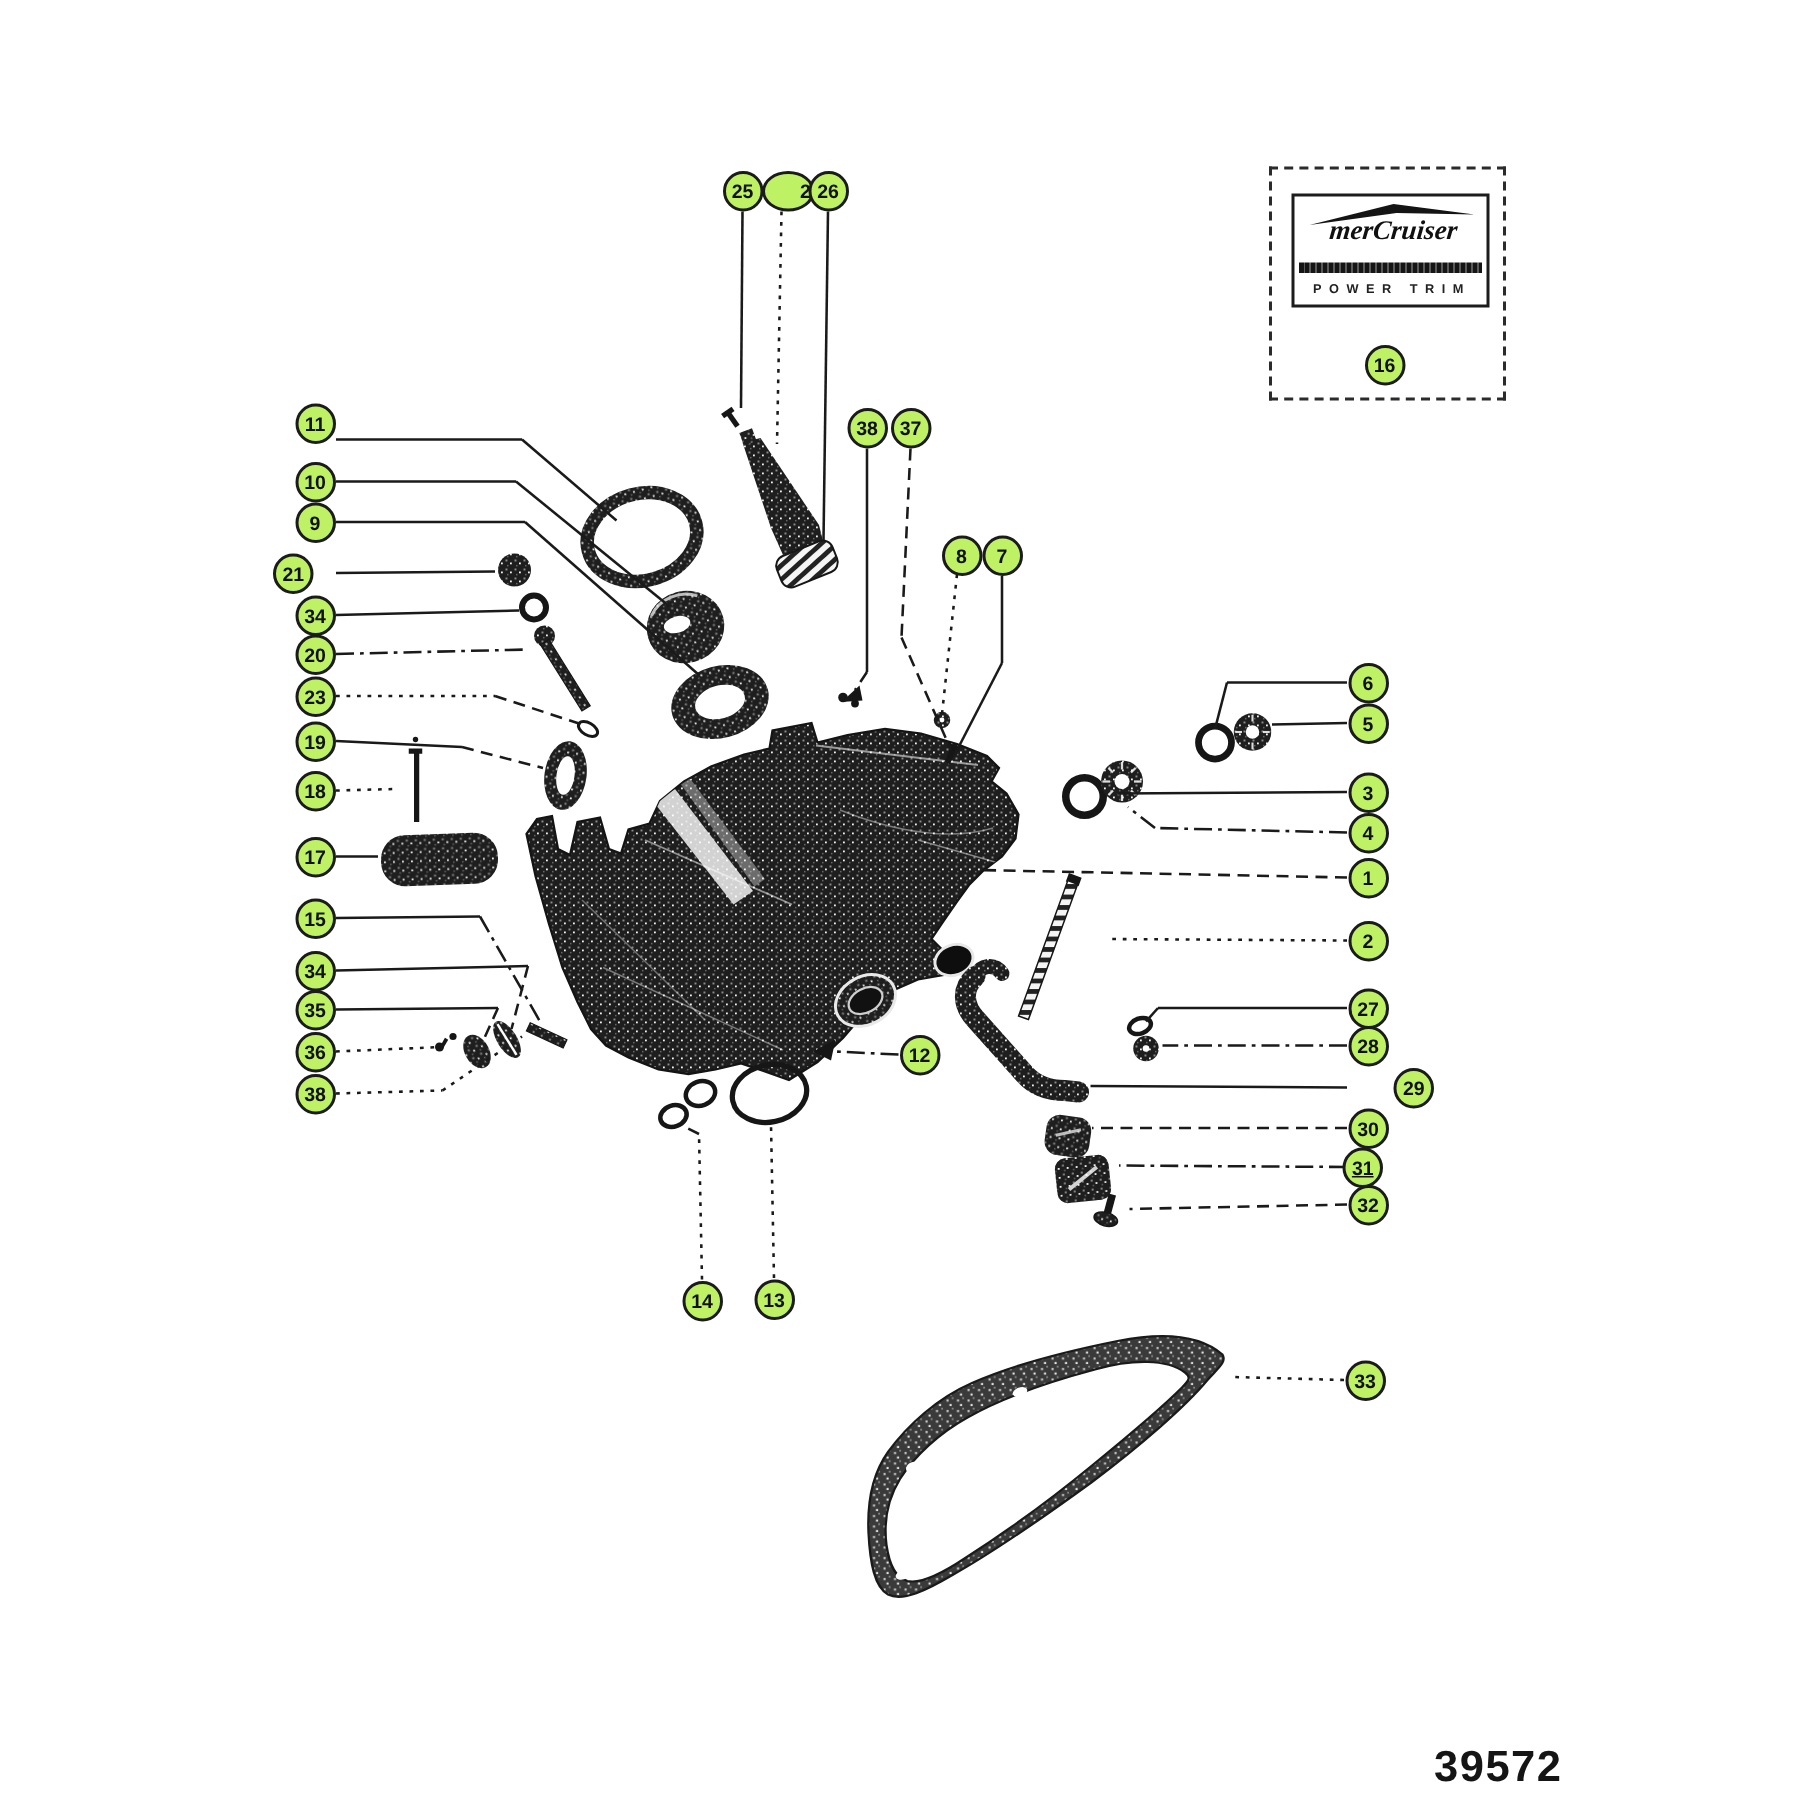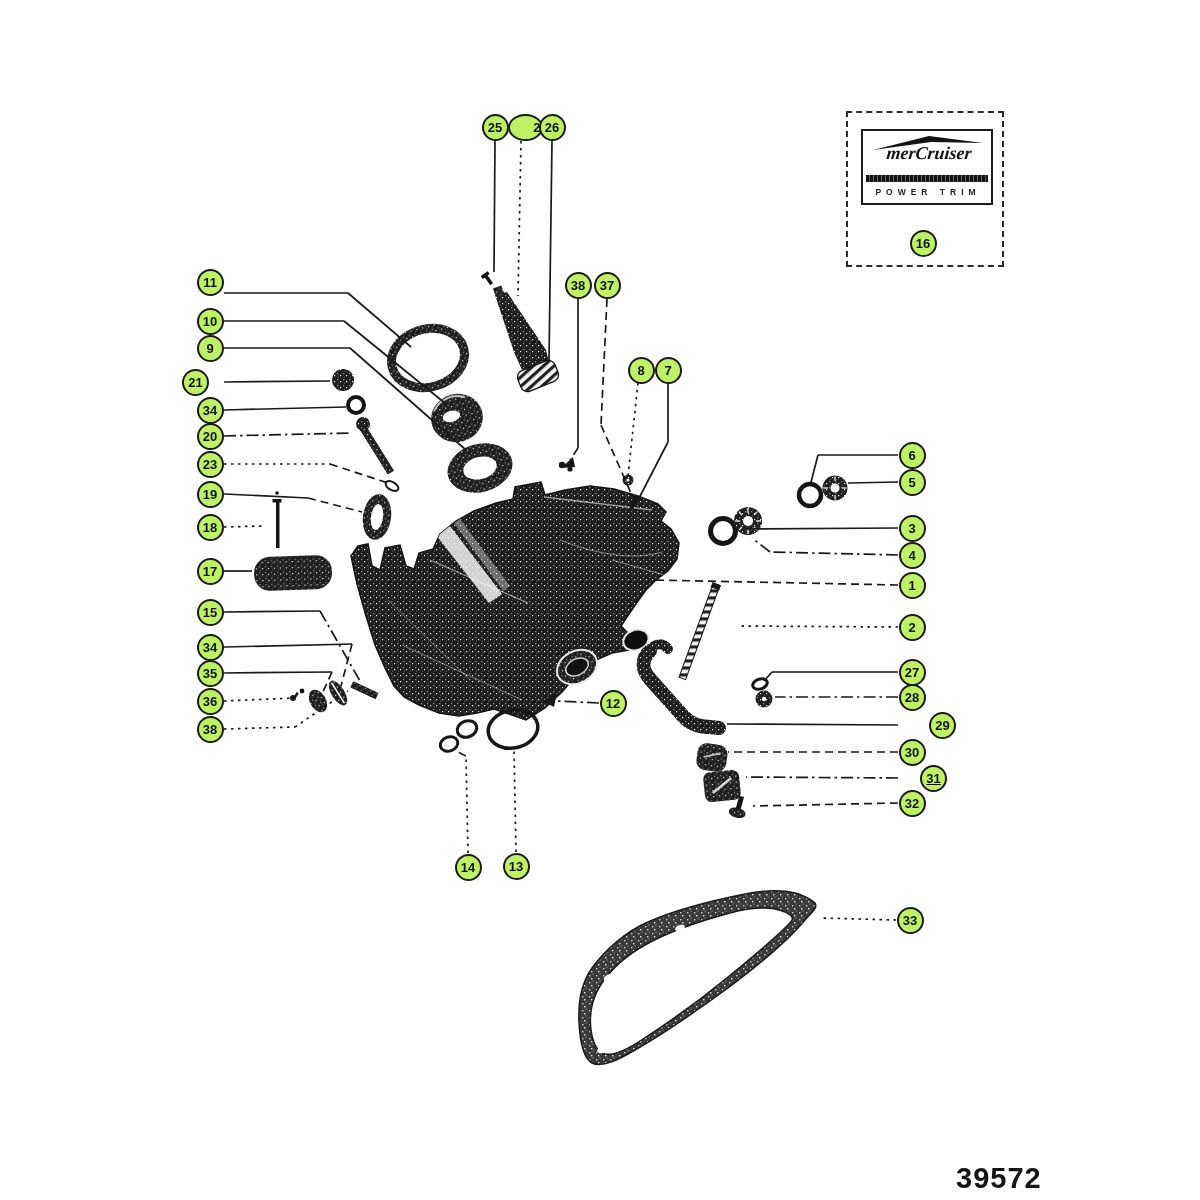--- a/index.html
+++ b/index.html
@@ -349,21 +349,21 @@
     <div class="callout" style="left: 898.5px; top: 441.5px;">6</div>
     <div class="callout" style="left: 898.5px; top: 468.5px;">5</div>
     <div class="callout" style="left: 898.5px; top: 514.5px;">3</div>
     <div class="callout" style="left: 898.5px; top: 541.5px;">4</div>
     <div class="callout" style="left: 898.5px; top: 571.5px;">1</div>
     <div class="callout" style="left: 898.5px; top: 613.5px;">2</div>
     <div class="callout" style="left: 898.5px; top: 658.5px;">27</div>
     <div class="callout" style="left: 898.5px; top: 683.5px;">28</div>
     <div class="callout" style="left: 929px; top: 711.5px;">29</div>
     <div class="callout" style="left: 898.5px; top: 738.5px;">30</div>
-    <div class="callout" style="left: 920px; top: 764.5px; text-decoration: underline;">31</div>
+    <div class="callout" style="left: 895px; top: 764.5px; text-decoration: underline;">31</div>
     <div class="callout" style="left: 898.5px; top: 789.5px;">32</div>
     <div class="callout" style="left: 896.5px; top: 906.5px;">33</div>
     <div class="callout" style="left: 599.5px; top: 689.5px;">12</div>
     <div class="callout" style="left: 454.5px; top: 853.5px;">14</div>
     <div class="callout" style="left: 502.5px; top: 852.5px;">13</div>
   </div>
 
 <div id="logo-box">
   <div id="logo-plate">
     <svg id="logo-swoosh" viewBox="0 0 116 16">

